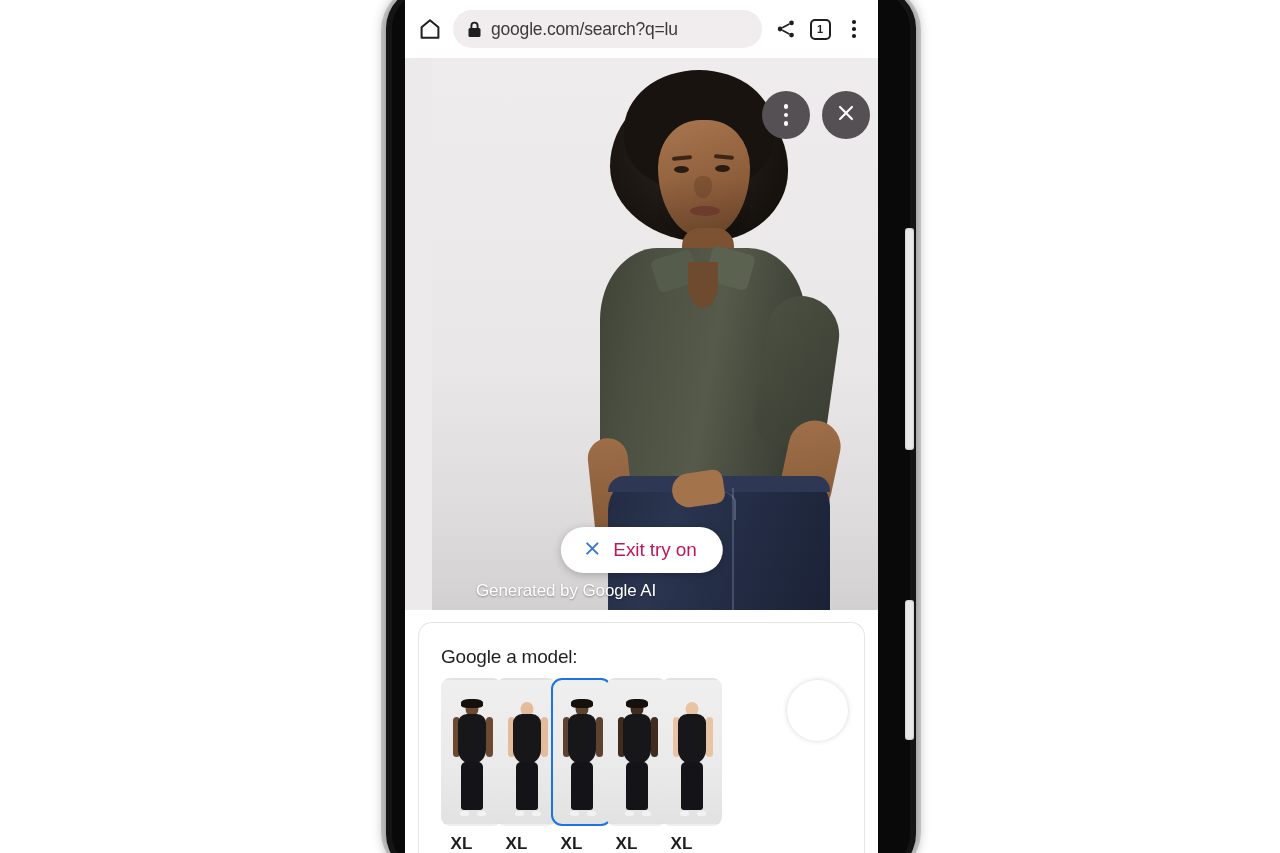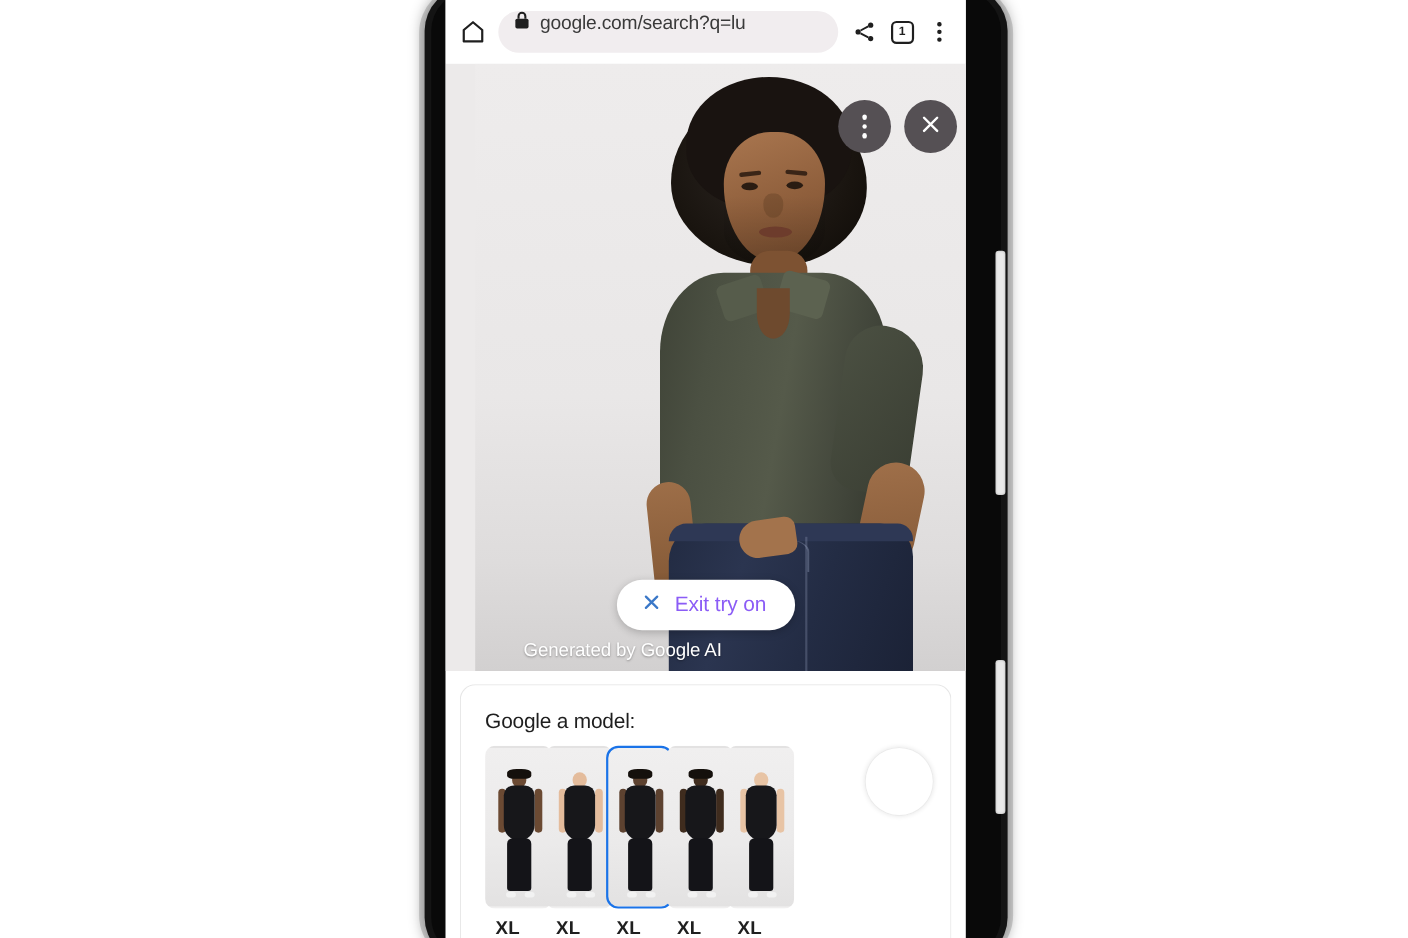--- a/index.html
+++ b/index.html
@@ -103,21 +103,21 @@
     display: flex;
     align-items: center;
     justify-content: center;
   }
   .omnibox {
     flex: 1 1 auto;
     height: 38px;
     background: #f1edef;
     border-radius: 19px;
     display: flex;
-    align-items: flex-start;
+    align-items: center;
     padding: 0 14px;
     box-sizing: border-box;
     gap: 9px;
     min-width: 0;
     margin-left: 2px;
     margin-right: 4px;
   }
   .lock-icon { flex: 0 0 auto; display:flex; align-items:center; }
   .omnibox-text {
     font-size: 17.5px;
@@ -368,21 +368,21 @@
     border-radius: 23px;
     display: flex;
     align-items: center;
     gap: 12px;
     padding: 0 26px 0 22px;
     box-shadow: 0 2px 8px rgba(0,0,0,0.22);
     cursor: pointer;
   }
   .exit-pill-label {
     font-size: 19px;
-    color: #8b5cf6;
+    color: #be185d;
     letter-spacing: -0.1px;
     white-space: nowrap;
   }
 
   .watermark {
     position: absolute;
     left: 44px;
     bottom: 9px;
     font-size: 17px;
     color: #ffffff;

